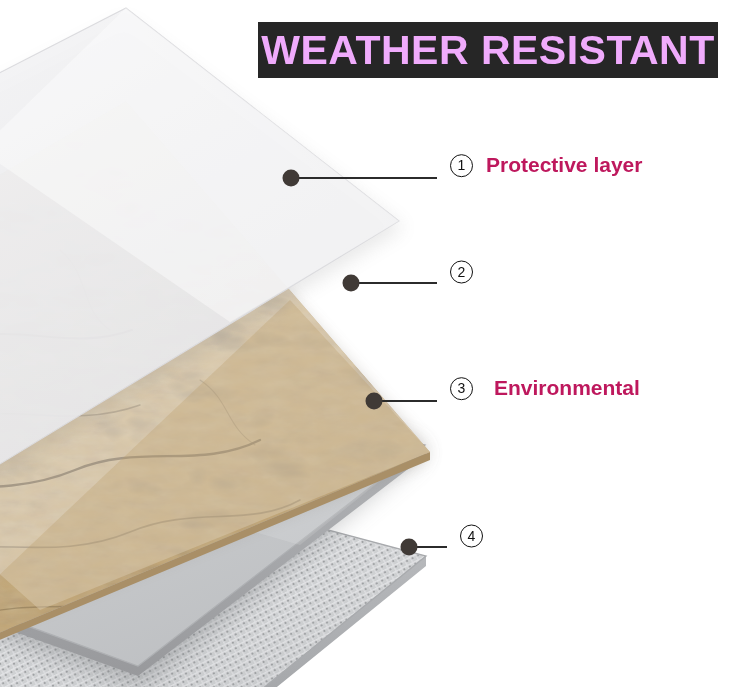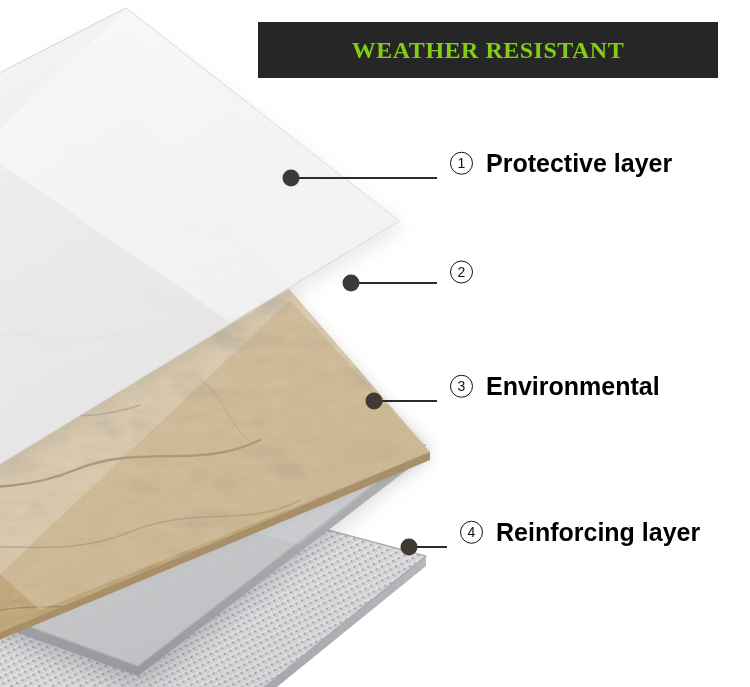--- a/index.html
+++ b/index.html
@@ -24,24 +24,24 @@
     left: 258px;
     top: 22px;
     width: 460px;
     height: 56px;
     background: #262626;
     display: flex;
     align-items: center;
     justify-content: center;
   }
   #title-banner .title-text {
-    color: #84cc16;
-    font-family: Liberation Serif, serif;
+    color: #f0abfc;
+    font-family: Liberation Sans, sans-serif;
     font-weight: bold;
-    font-size: 24px;
+    font-size: 41px;
     letter-spacing: 0.5px;
     line-height: 1;
     white-space: nowrap;
   }
 
   
   #layer-stack {
     position: absolute;
     left: 0;
     top: 0;
@@ -75,30 +75,31 @@
     font-family: "Liberation Sans", sans-serif;
     font-size: 14px;
     font-weight: normal;
     display: flex;
     align-items: center;
     justify-content: center;
     line-height: 1;
     box-sizing: border-box;
   }
   .callout-label {
-    color: #000000;
+    color: #be185d;
     font-family: "Liberation Sans", sans-serif;
     font-weight: bold;
-    font-size: 25px;
+    font-size: 21px;
     line-height: 1.22;
     white-space: nowrap;
   }
   .callout-label.two-line {
     white-space: normal;
     width: 240px;
+    margin-left: 8px;
   }
 </style>
 </head>
 <body>
 
 <div id="stage">
 
   <div id="layer-stack">
     <svg width="750" height="687" viewBox="0 0 750 687" xmlns="http://www.w3.org/2000/svg">
       <defs>
@@ -280,17 +281,16 @@
       <span class="num-badge">3</span>
       <span class="callout-label two-line">
         <span>Environmental</span><br>
       </span>
     </div>
   </div>
 
   <div class="callout" style="left:460px; top:547px;">
     <div class="callout-text-wrap">
       <span class="num-badge">4</span>
-      <span class="callout-label">Reinforcing layer</span>
     </div>
   </div>
 
 </div>
 
 </body></html>

